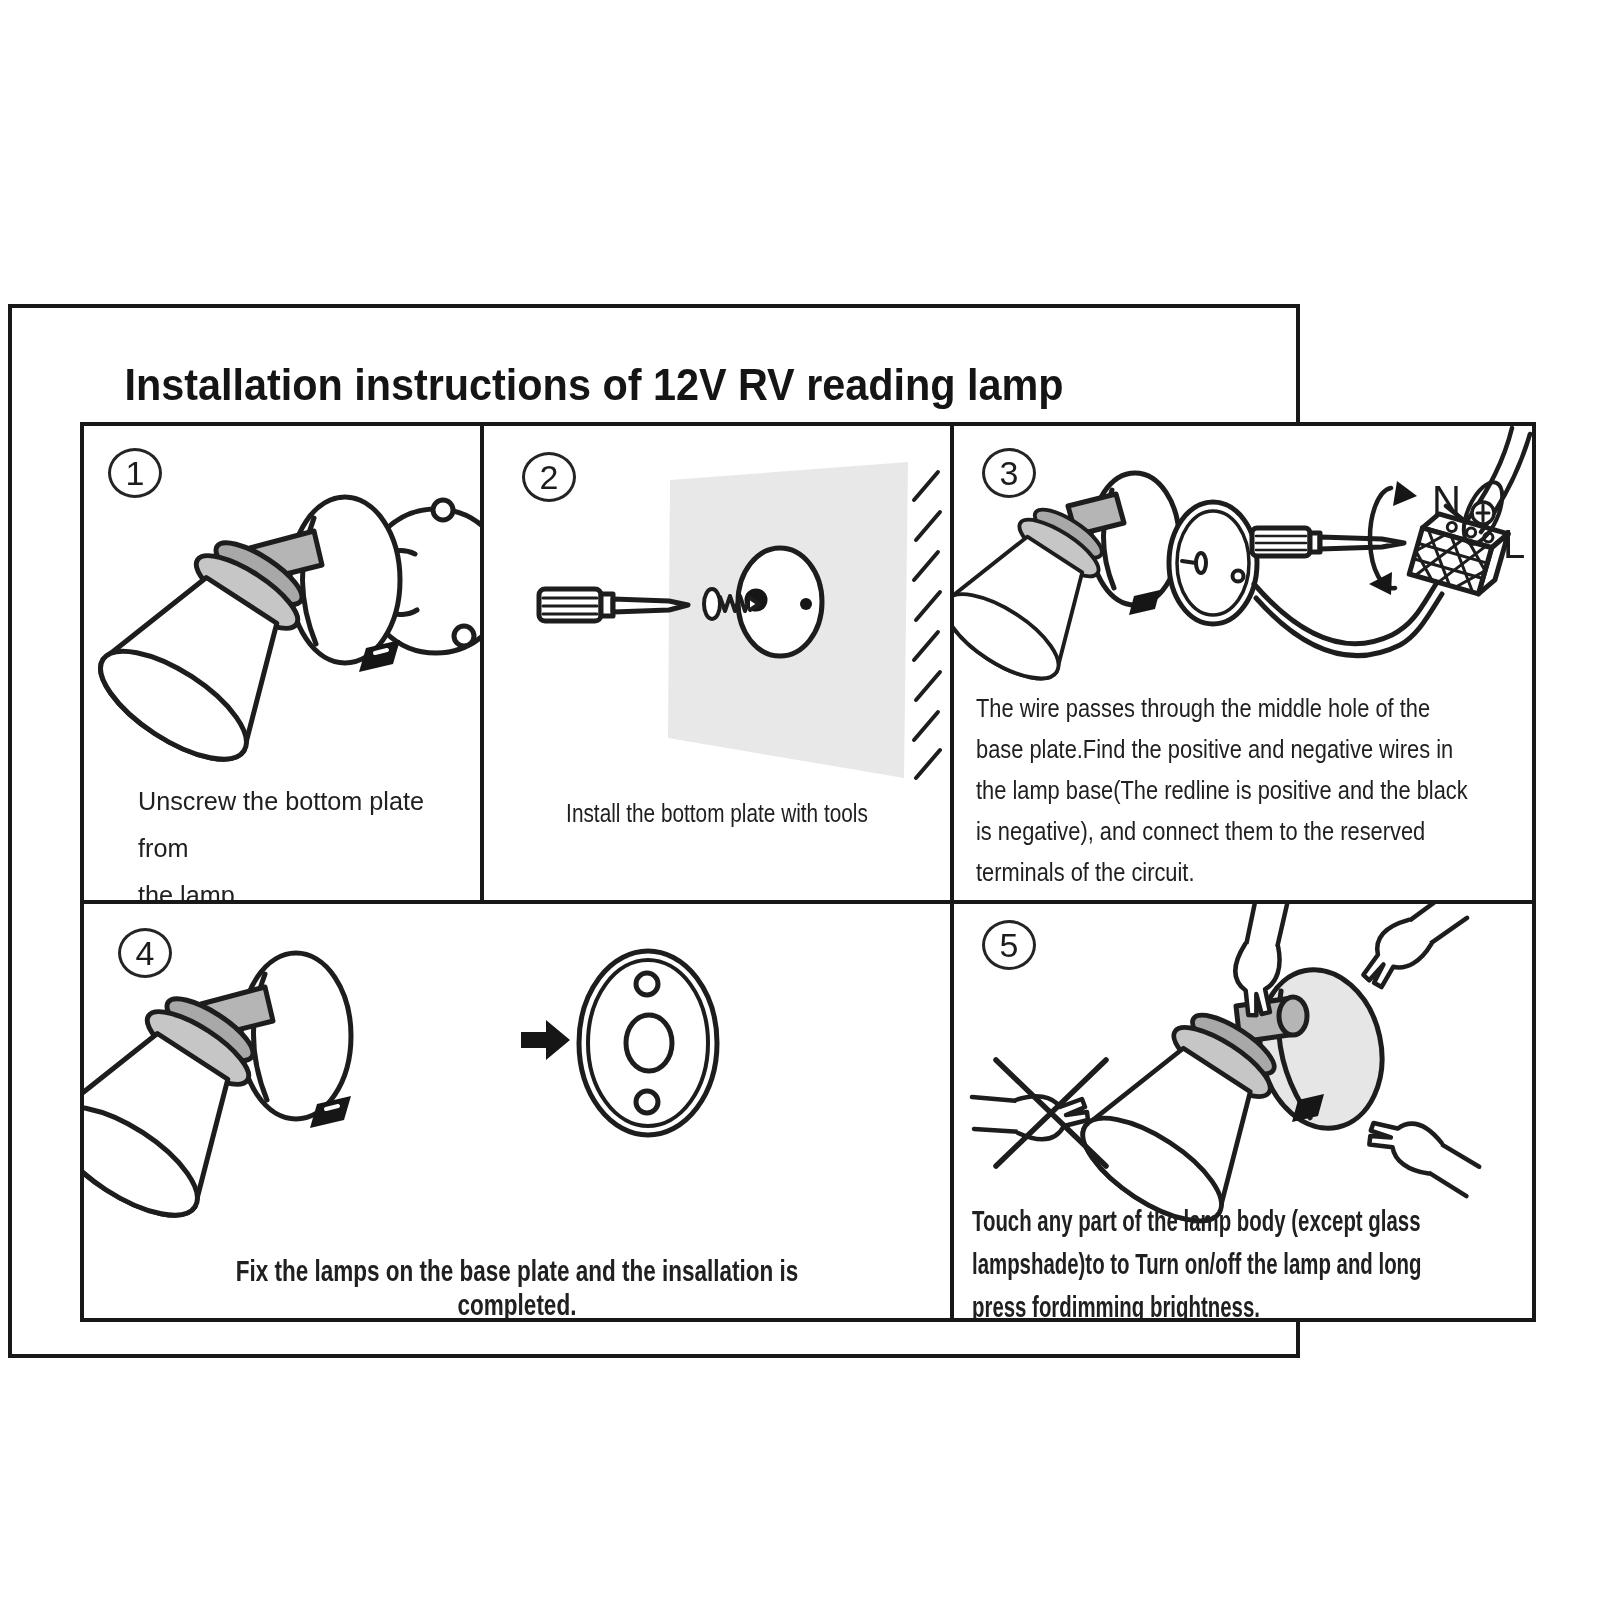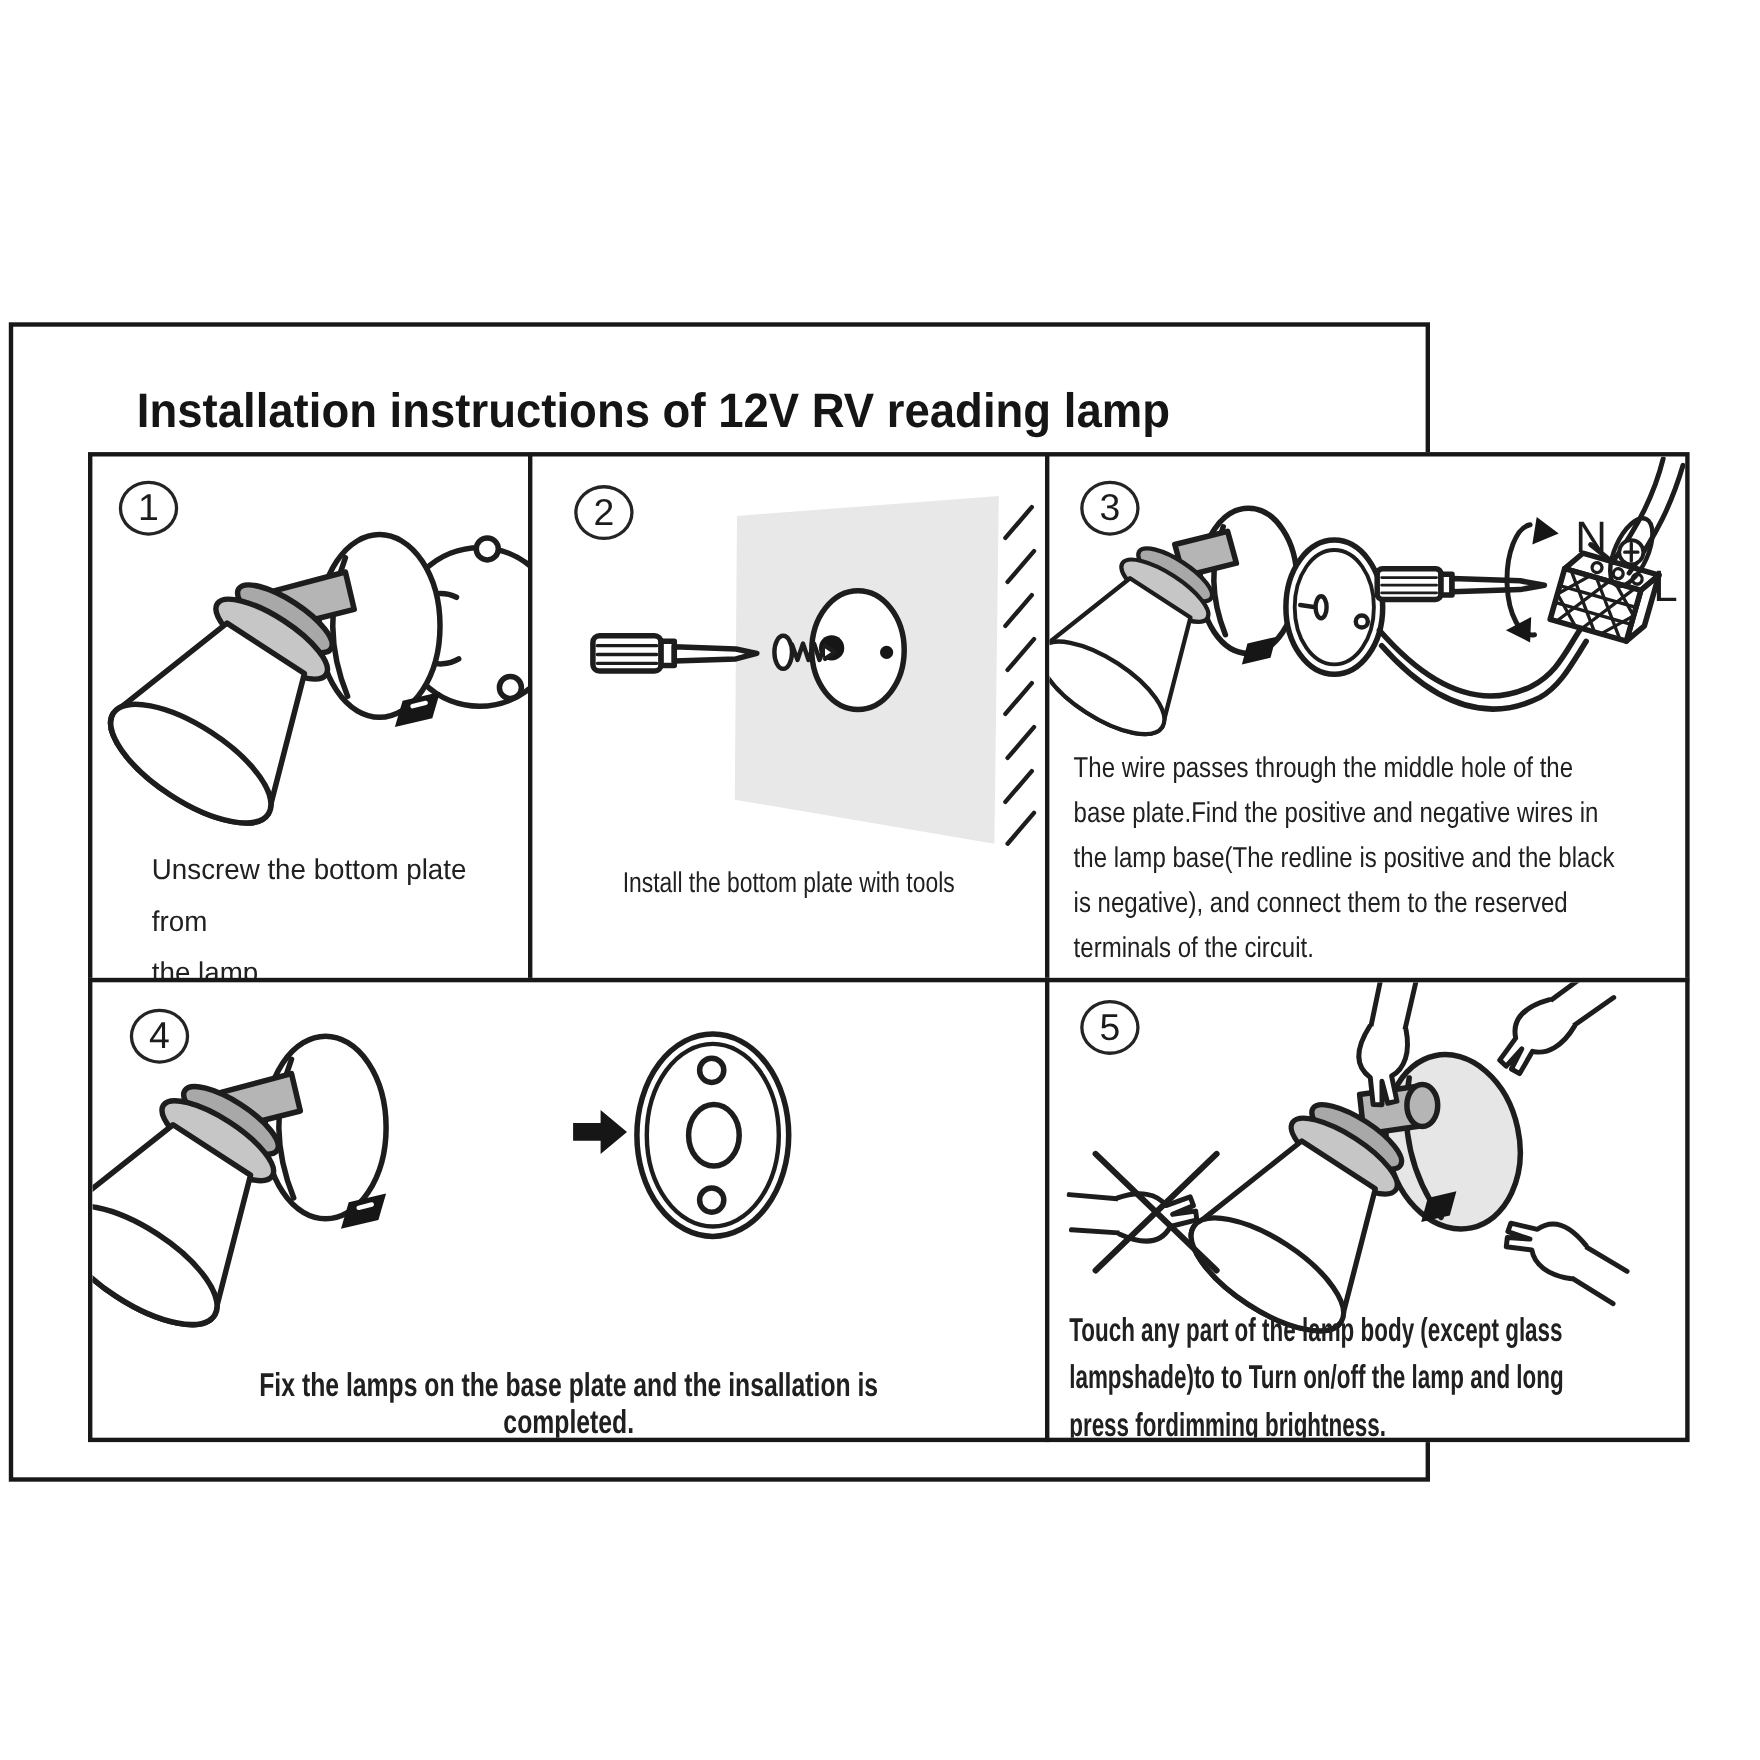--- a/index.html
+++ b/index.html
@@ -1,18 +1,18 @@
 <!DOCTYPE html>
 <html><head>
 <meta charset="utf-8">
 <style>
   html,body{margin:0;padding:0;background:#fff;}
   .page{position:relative;width:1600px;height:1600px;background:#ffffff;overflow:hidden;
         font-family:"Liberation Sans", sans-serif;color:#1b1b1b;}
-  .sheet{position:absolute;left:8px;top:293px;width:1292px;height:1054px;
+  .sheet{position:absolute;left:8px;top:304px;width:1292px;height:1054px;
          border:4px solid #181818;box-sizing:border-box;background:#fff;}
   .title{position:absolute;left:0;right:120px;top:52px;text-align:center;
          font-size:44px;font-weight:bold;color:#151515;letter-spacing:0px;
          transform:scaleX(0.94);transform-origin:center;white-space:nowrap;}
   .grid{position:absolute;left:68px;top:114px;width:1456px;height:900px;}
   .panel{position:absolute;box-sizing:border-box;border:4px solid #181818;background:#fff;overflow:hidden;}
   .p1{left:0;top:0;width:404px;height:482px;}
   .p2{left:400px;top:0;width:474px;height:482px;}
   .p3{left:870px;top:0;width:586px;height:482px;}
   .p4{left:0;top:478px;width:874px;height:422px;}

